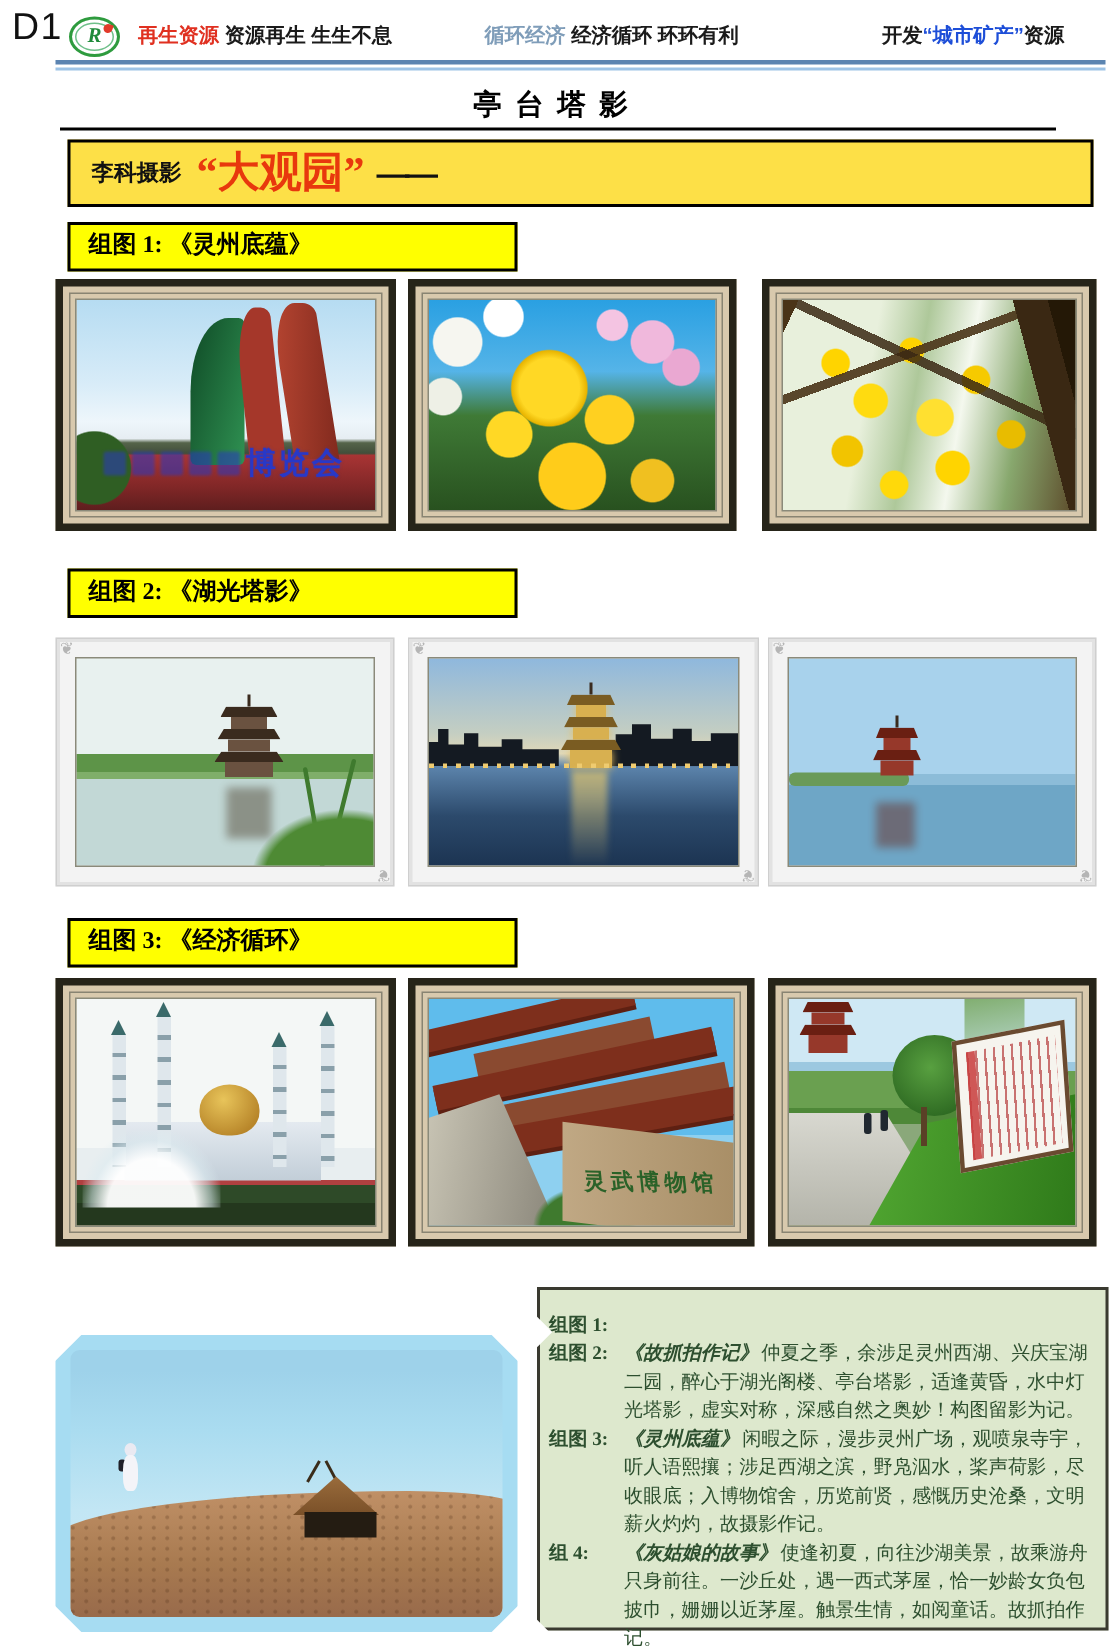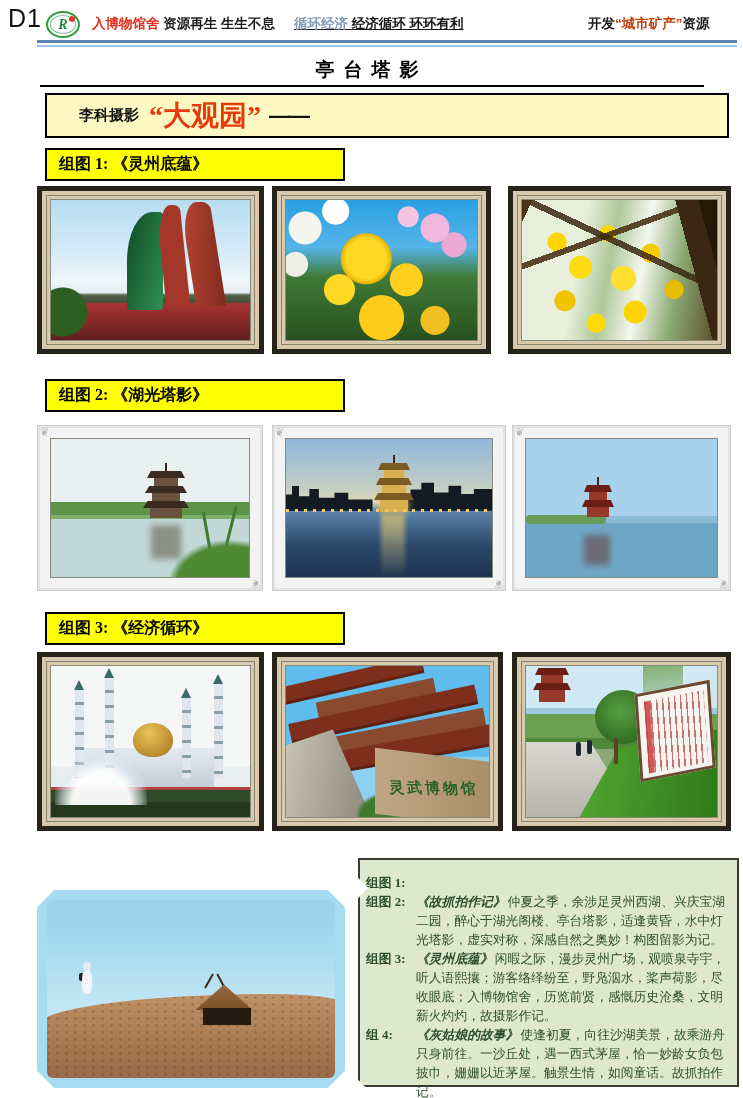--- a/index.html
+++ b/index.html
@@ -8,32 +8,32 @@
   .abs{position:absolute;}
 
   
   .pagelabel{left:8px;top:4px;font-size:25px;color:#111;letter-spacing:1px;}
   .logo{left:46px;top:11px;width:34px;height:27px;border:2px solid #2e9b3e;border-radius:50%;
         display:flex;align-items:center;justify-content:center;box-sizing:border-box;
         box-shadow:inset 0 0 0 2px #fff, inset 0 0 0 3px #6fc08a;}
   .logo .r{font-family:"Liberation Serif",serif;font-style:italic;font-weight:bold;color:#1f8a3a;font-size:14px;line-height:1;}
   .logo .leaf{position:absolute;right:3px;top:3px;width:6px;height:6px;background:#e23a2a;border-radius:60% 0 60% 60%;transform:rotate(20deg);}
   .slogan{top:15px;font-size:13.5px;font-weight:bold;color:#1a1a1a;white-space:nowrap;}
-  .sl-left{left:92px;} .sl-mid{left:294px;text-decoration:underline;} .sl-right{left:588px;}
-  .hl-red{color:#e03020;} .hl-blue{color:#7f9db9;} .hl-green{color:#c2410c;}
+  .sl-left{left:92px;} .sl-mid{left:323px;} .sl-right{left:588px;}
+  .hl-red{color:#e03020;} .hl-blue{color:#7f9db9;} .hl-green{color:#1d4ed8;}
   .rule1{left:37px;top:40px;width:700px;height:3px;background:#5b84b1;}
   .rule2{left:37px;top:45px;width:700px;height:2px;background:#9dc3e6;}
 
   
   .sectitle{left:0;top:57px;width:743px;text-align:center;font-size:19px;font-weight:bold;color:#000;letter-spacing:9px;}
   .blackrule{left:40px;top:85px;width:664px;height:2px;background:#000;}
 
   
-  .banner{left:45px;top:93px;width:684px;height:45px;background:#fef9c3;border:2px solid #000;box-sizing:border-box;
-          display:flex;align-items:center;padding-left:32px;}
+  .banner{left:45px;top:93px;width:684px;height:45px;background:#fde047;border:2px solid #000;box-sizing:border-box;
+          display:flex;align-items:center;padding-left:14px;}
   .banner .author{font-family:"Liberation Serif",serif;font-weight:bold;font-size:15px;color:#111;}
   .banner .btitle{font-family:"Liberation Serif",serif;font-weight:bold;font-size:28px;color:#e8380d;margin-left:10px;line-height:1;}
   .banner .bdash{font-size:22px;font-weight:bold;color:#111;margin-left:8px;letter-spacing:-3px;}
 
   
   .glabel{left:45px;width:300px;height:33px;background:#ffff00;border:2px solid #000;box-sizing:border-box;
           font-family:"Liberation Serif",serif;font-weight:bold;font-size:16px;color:#000;
           line-height:28px;padding-left:12px;white-space:nowrap;}
   .gl1{top:148px;} .gl2{top:379px;} .gl3{top:612px;} .gl4{top:848px;width:280px;}
 
@@ -177,21 +177,21 @@
 </head>
 <body>
 
 <div class="page">
 
   <div class="abs pagelabel">D1</div>
   <div class="abs logo">
     <span class="r">R</span>
     <span class="leaf"></span>
   </div>
-  <div class="abs slogan sl-left"><span class="hl-red">入博物馆舍</span><span> 资源再生 生生不息</span></div>
+  <div class="abs slogan sl-left"><span class="hl-red">再生资源</span><span> 资源再生 生生不息</span></div>
   <div class="abs slogan sl-mid"><span class="hl-blue">循环经济</span><span> 经济循环 环环有利</span></div>
   <div class="abs slogan sl-right"><span>开发</span><span class="hl-green">“城市矿产”</span><span>资源</span></div>
   <div class="abs rule1"></div>
   <div class="abs rule2"></div>
 
   <div class="abs sectitle">亭台塔影</div>
   <div class="abs blackrule"></div>
 
   <div class="abs banner">
     <span class="author">李科摄影</span>
@@ -201,20 +201,28 @@
 
   <div class="abs glabel gl1">组图 1:  《灵州底蕴》</div>
   <div class="abs glabel gl2">组图 2:  《湖光塔影》</div>
   <div class="abs glabel gl3">组图 3:  《经济循环》</div>
 
   <div class="abs frame-dark r1 f11">
     <div class="photo ph-expo">
       <i class="sail s-green"></i>
       <i class="sail s-red1"></i>
       <i class="sail s-red2"></i>
+      <div class="expo-text">
+        <span class="blurblock"></span>
+        <span class="blurblock"></span>
+        <span class="blurblock"></span>
+        <span class="blurblock"></span>
+        <span class="blurblock"></span>
+        <span class="expo-chars">博览会</span>
+      </div>
     </div>
   </div>
   <div class="abs frame-dark r1 f12">
     <div class="photo ph-mums"></div>
   </div>
   <div class="abs frame-dark r1 f13">
     <div class="photo ph-orchids"></div>
   </div>
 
   <div class="abs frame-light r2 f21">
@@ -334,21 +342,21 @@
   <div class="abs notes">
     <div class="note-row">
       <span class="nlabel">组图 1:</span>
     </div>
     <div class="note-row">
       <span class="nlabel">组图 2:</span>
       <span class="nbody"><b class="ntitle">《故抓拍作记》</b><span>仲夏之季，余涉足灵州西湖、兴庆宝湖二园，醉心于湖光阁楼、亭台塔影，适逢黄昏，水中灯光塔影，虚实对称，深感自然之奥妙！构图留影为记。</span></span>
     </div>
     <div class="note-row">
       <span class="nlabel">组图 3:</span>
-      <span class="nbody"><b class="ntitle">《灵州底蕴》</b><span>闲暇之际，漫步灵州广场，观喷泉寺宇，听人语熙攘；游客络绎纷至，野凫泅水，桨声荷影，尽收眼底；入博物馆舍，历览前贤，感慨历史沧桑，文明薪火灼灼，故摄影作记。</span></span>
+      <span class="nbody"><b class="ntitle">《灵州底蕴》</b><span>闲暇之际，漫步灵州广场，观喷泉寺宇，听人语熙攘；涉足西湖之滨，野凫泅水，桨声荷影，尽收眼底；入博物馆舍，历览前贤，感慨历史沧桑，文明薪火灼灼，故摄影作记。</span></span>
     </div>
     <div class="note-row">
       <span class="nlabel">组 4:</span>
       <span class="nbody"><b class="ntitle">《灰姑娘的故事》</b><span>使逢初夏，向往沙湖美景，故乘游舟只身前往。一沙丘处，遇一西式茅屋，恰一妙龄女负包披巾，姗姗以近茅屋。触景生情，如阅童话。故抓拍作记。</span></span>
     </div>
   </div>
 
 </div>
 
 </body></html>

